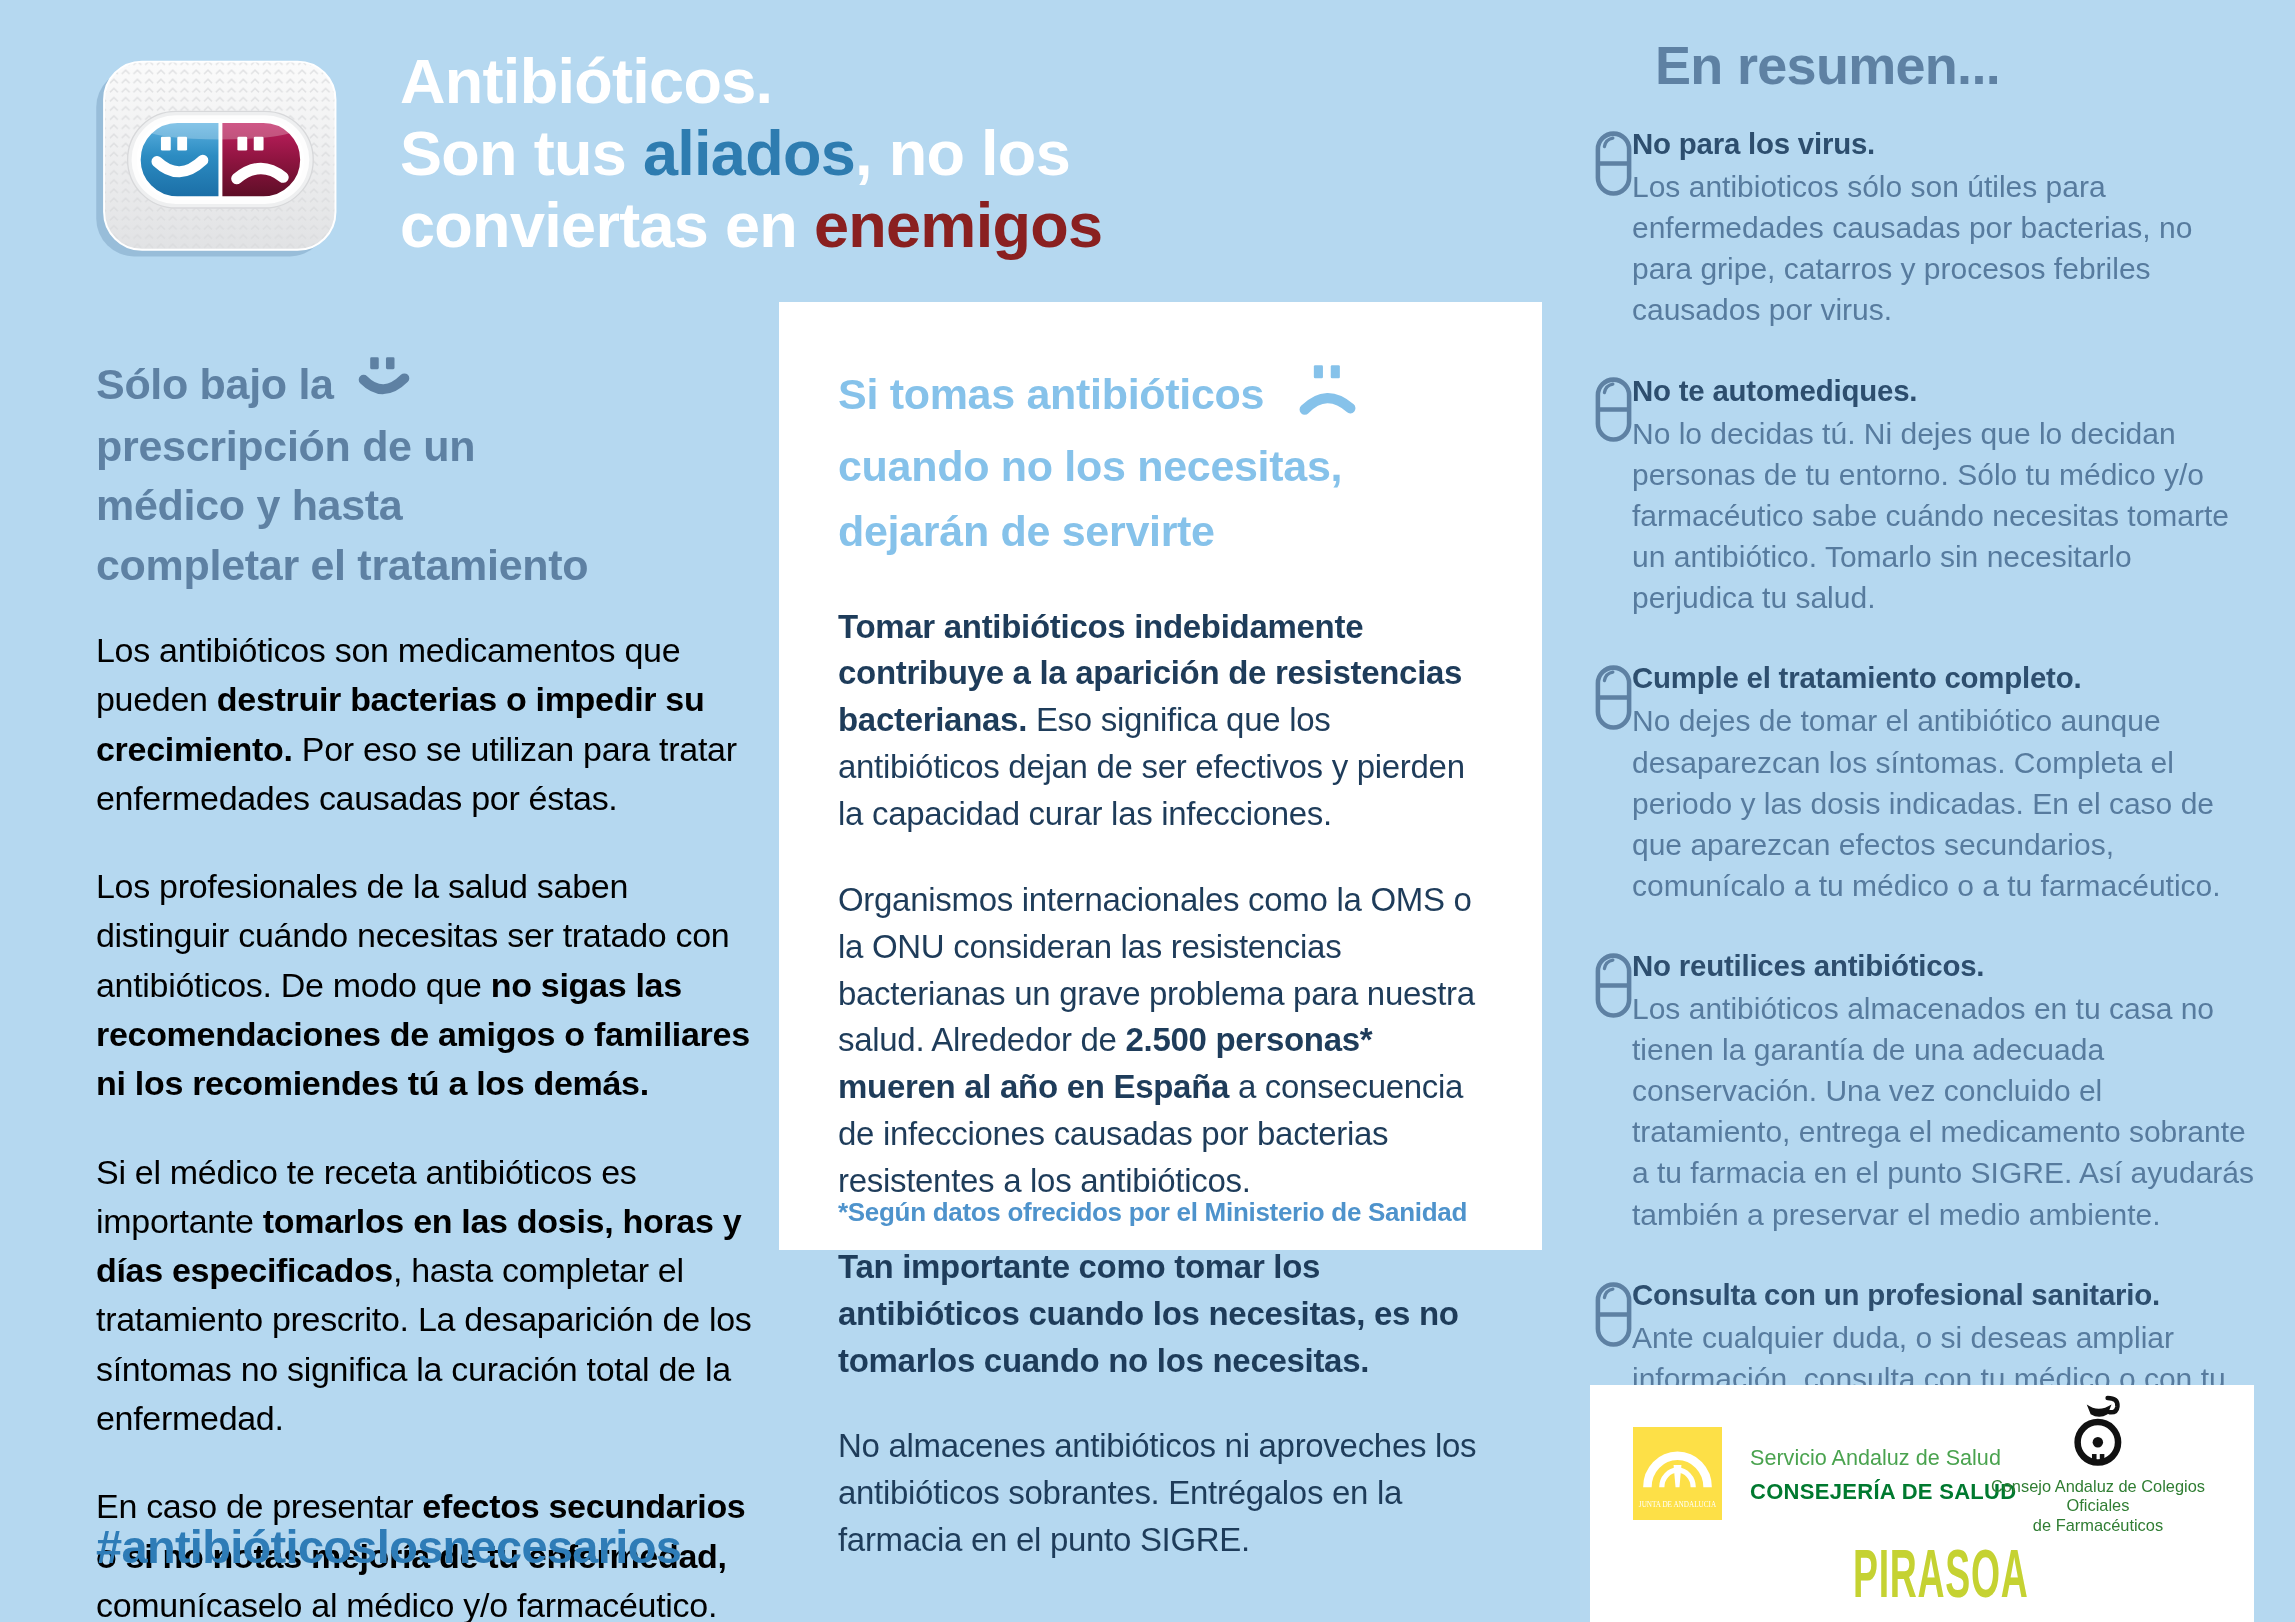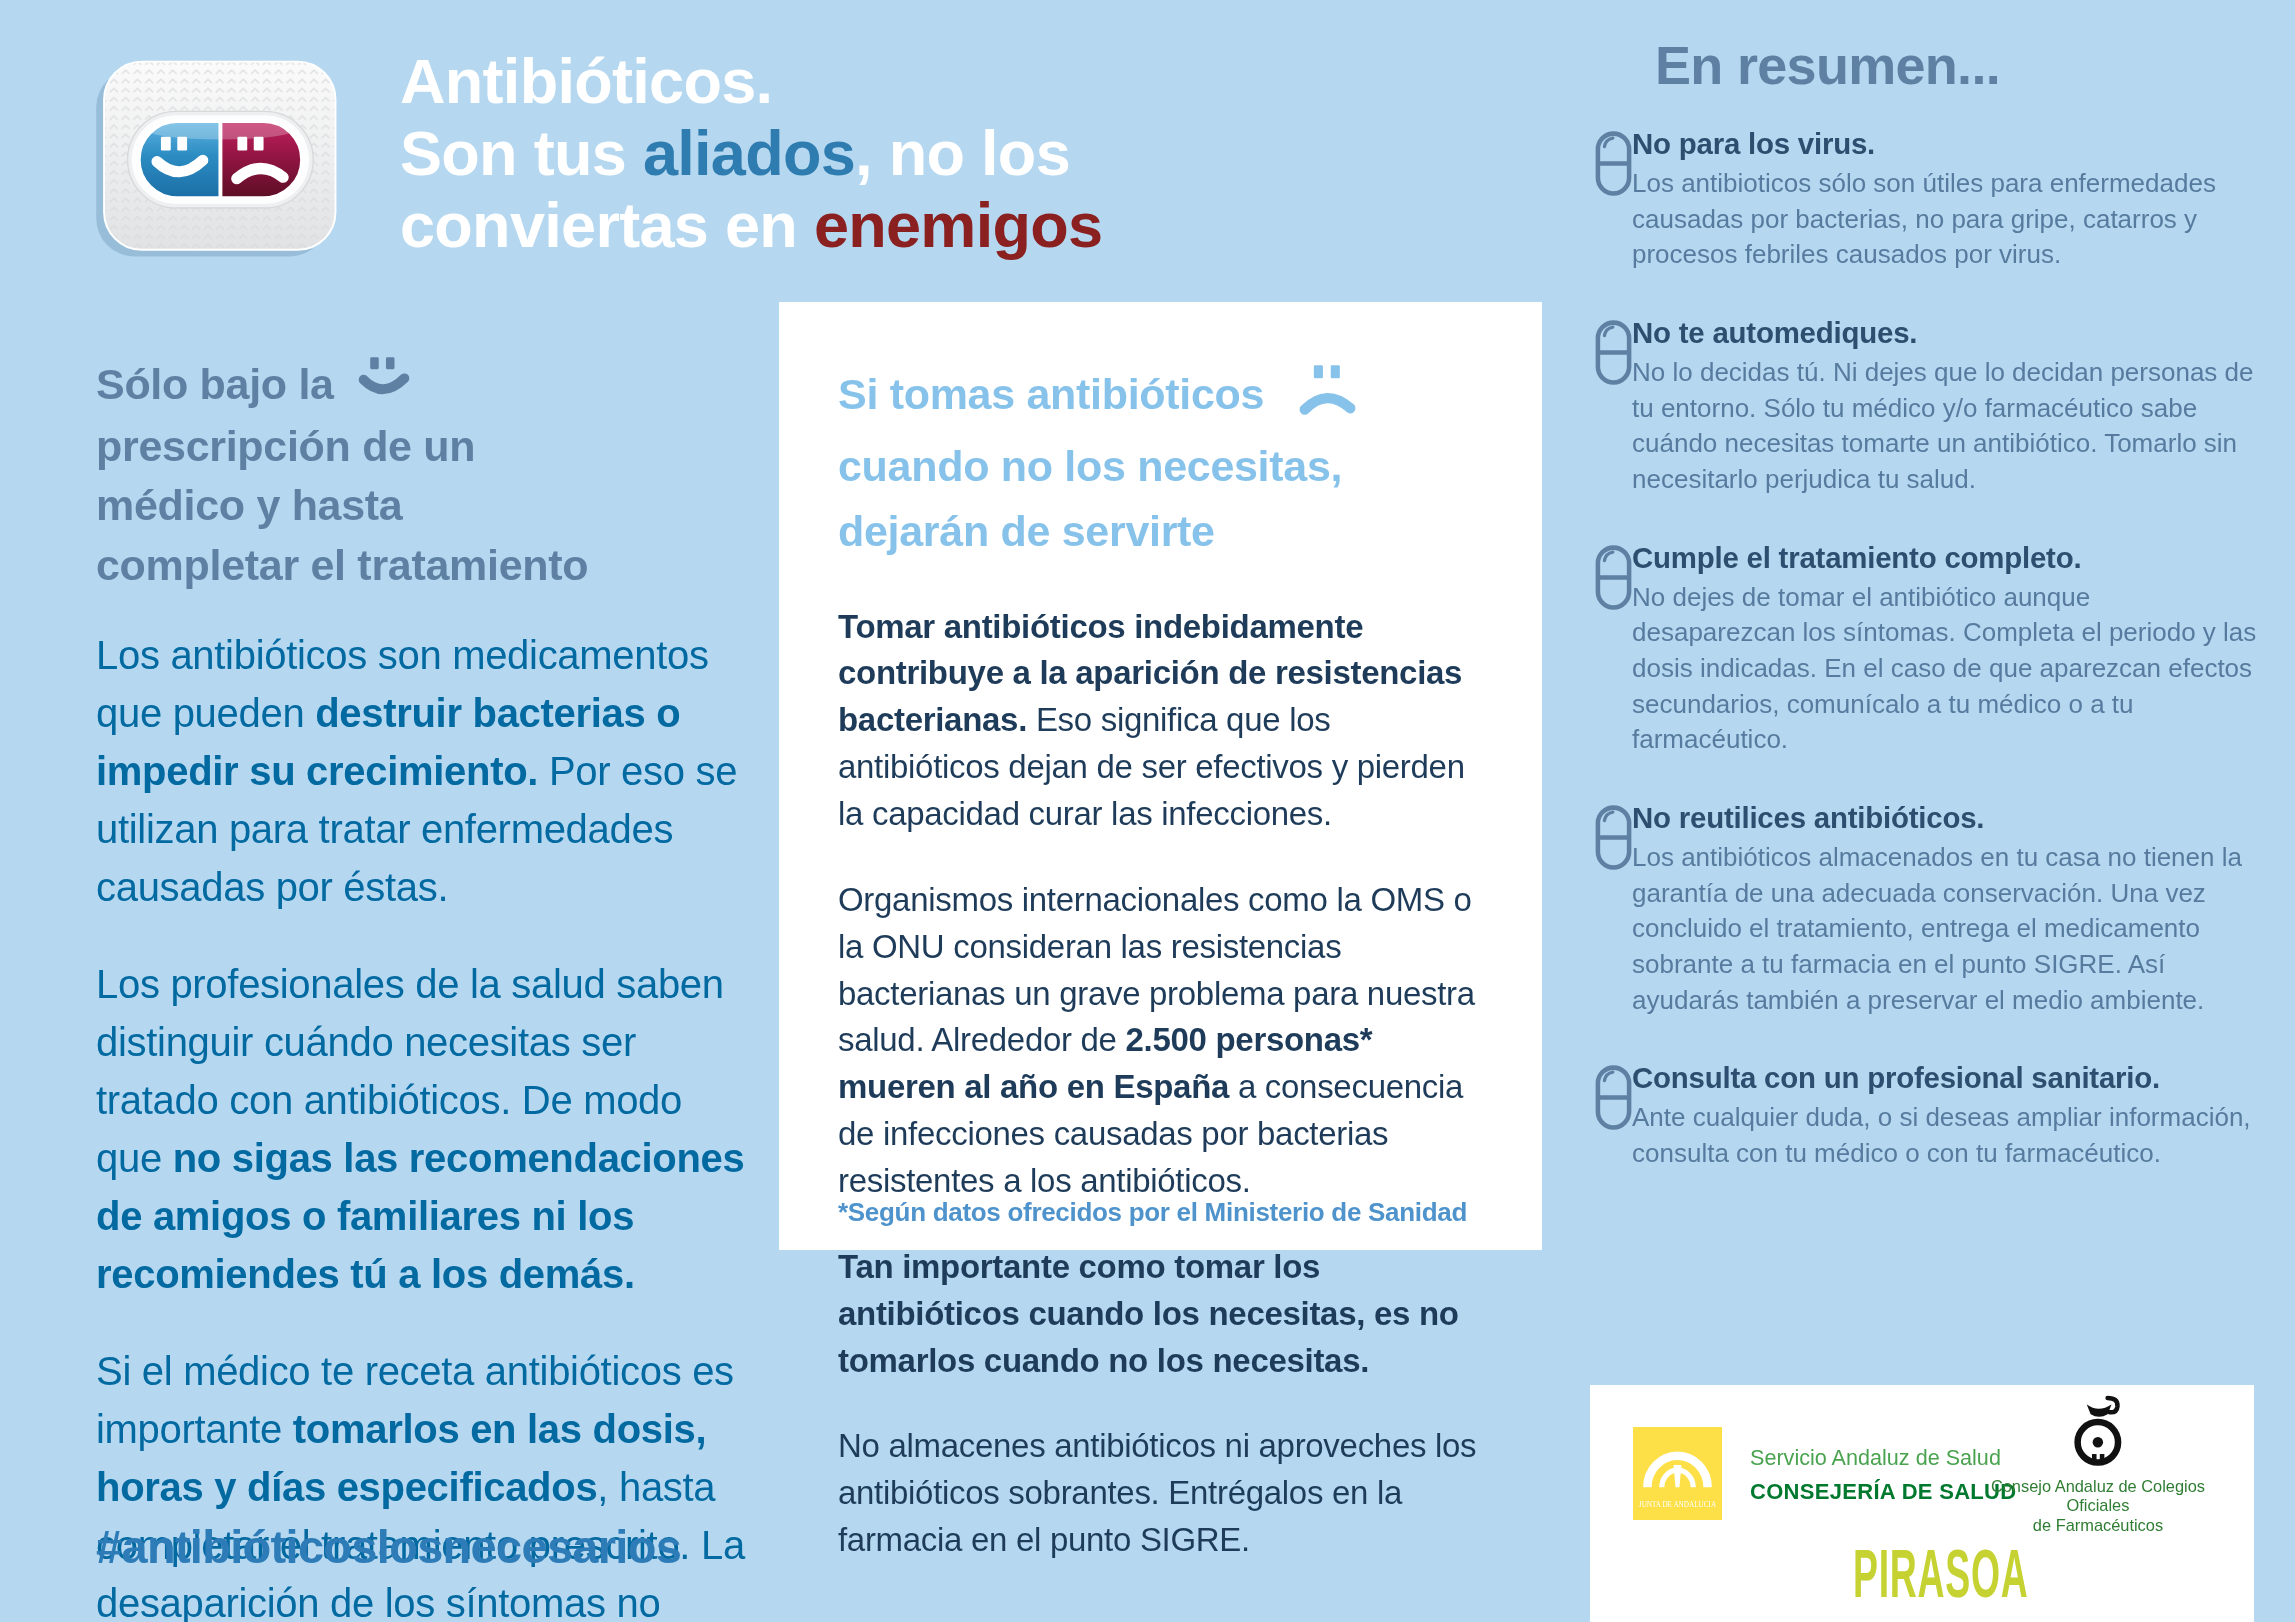--- a/index.html
+++ b/index.html
@@ -23,22 +23,22 @@
   .hl-red  { color:#8a2020; }
 
   
   .col-left { position:absolute; left:96px; top:355px; width:658px; }
   .col-left h2 {
     font-size:43px; line-height:1.38; font-weight:bold;
     color:#5e81a3; letter-spacing:-0.3px;
   }
   .smiley { display:inline-block; margin-left:23.6px; vertical-align:-2.6px; }
   .col-left p {
-    margin-top:39px; font-size:40px; line-height:1.45;
-    color:#0369a1; letter-spacing:-0.3px;
+    margin-top:39px; font-size:34px; line-height:1.45;
+    color:#000000; letter-spacing:-0.3px;
   }
   .col-left p:first-of-type { margin-top:31px; }
   .b { font-weight:bold; }
   .hashtag {
     position:absolute; left:96px; top:1519px;
     font-size:47px; font-weight:bold; color:#2e7cb7; letter-spacing:-0.7px;
     white-space:nowrap;
   }
 
   
@@ -63,21 +63,21 @@
 
   
   .col-right { position:absolute; left:1595px; top:34px; width:662px; }
   .col-right h2 {
     margin-left:60px; margin-bottom:31px;
     font-size:54px; font-weight:bold; color:#5e81a3; letter-spacing:-0.7px;
   }
   .item { display:flex; margin-bottom:43px; }
   .item .picon { flex:none; width:37px; padding-top:3.9px; }
   .item h3 { font-size:29.4px; font-weight:bold; color:#2d4e6e; letter-spacing:-0.2px; }
-  .item p  { margin-top:5.2px; font-size:26px; line-height:1.37; color:#577b9e; }
+  .item p  { margin-top:5.2px; font-size:30px; line-height:1.37; color:#577b9e; }
 
   
   .logobox {
     position:absolute; left:1590px; top:1385px; width:664px; height:238px;
     background:#ffffff;
   }
   .junta {
     position:absolute; left:43px; top:42px; width:89px; height:93px;
     background:#fde047;
   }

